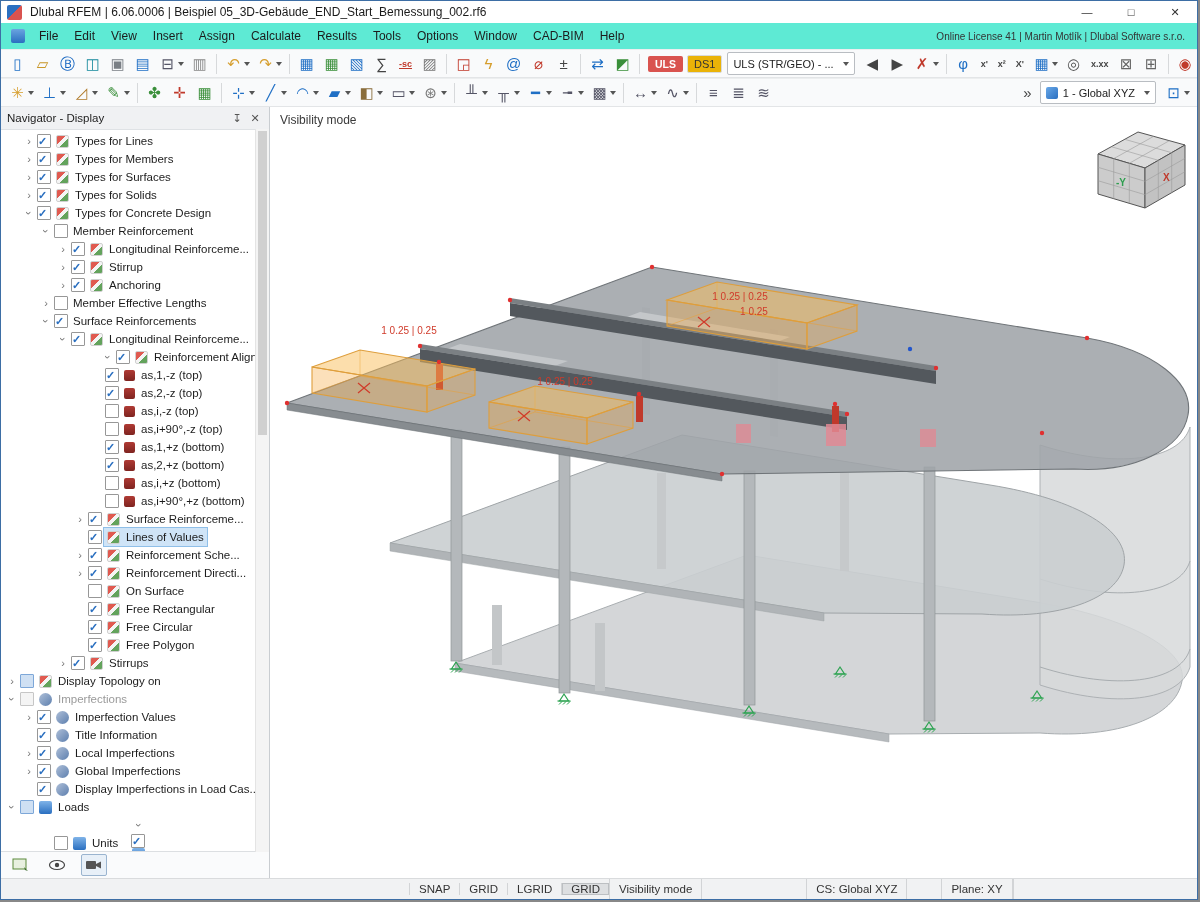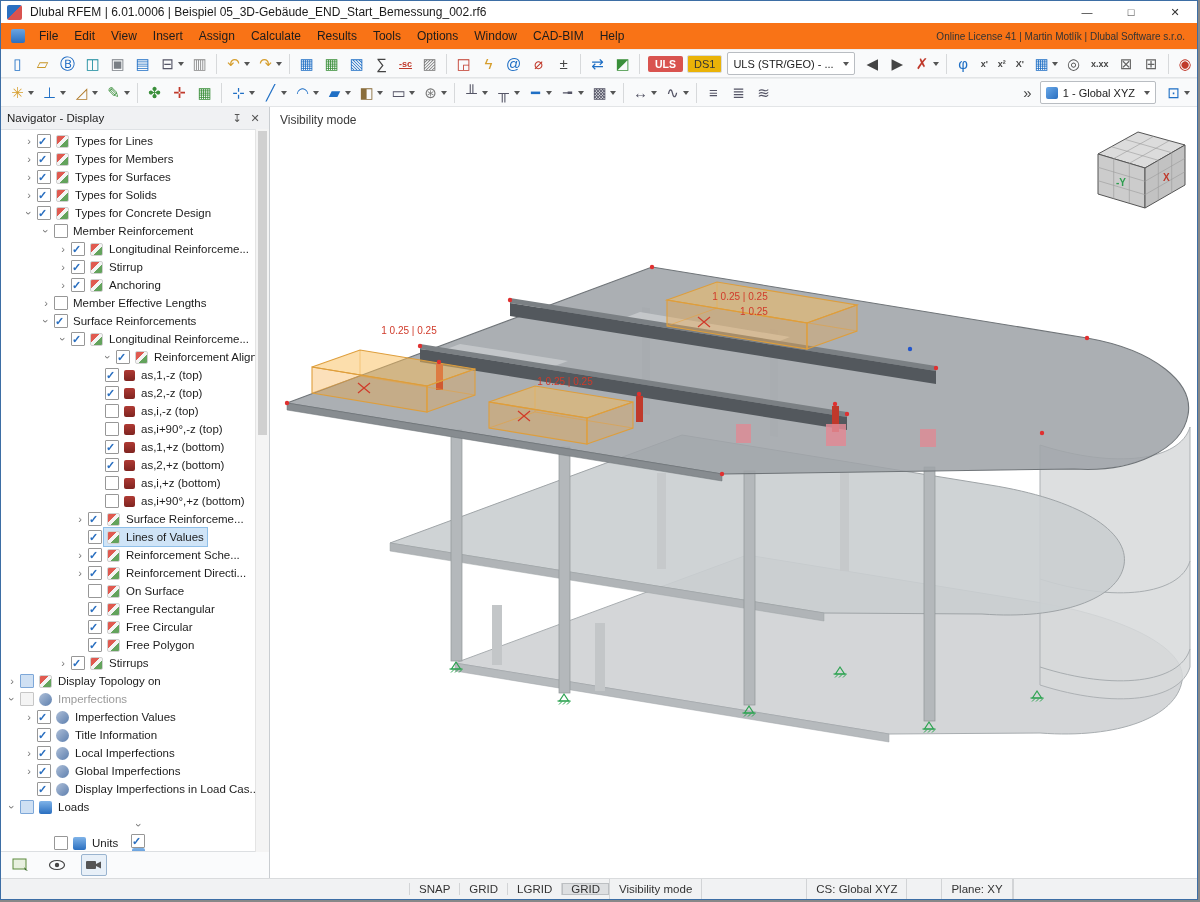--- a/index.html
+++ b/index.html
@@ -5,21 +5,21 @@
   html,body{margin:0;padding:0;background:#888;}
   body{width:1200px;height:902px;font-family:"Liberation Sans",sans-serif;font-size:12px;color:#222;overflow:hidden;}
   .window{position:relative;width:1198px;height:900px;background:#fff;border:1px solid #3d6ea5;box-sizing:border-box;display:flex;flex-direction:column;}
   
   .titlebar{height:22px;display:flex;align-items:center;padding-left:6px;background:#fff;flex:none;}
   .app-icon{width:15px;height:15px;border-radius:2px;background:linear-gradient(135deg,#2a6fc0 0 50%,#d9534f 50% 100%);margin-right:8px;flex:none;}
   .title{font-size:12px;color:#1a1a1a;white-space:nowrap;}
   .win-controls{margin-left:auto;display:flex;height:22px;}
   .wc{width:44px;text-align:center;line-height:22px;font-size:11px;color:#333;}
   
-  .menubar{height:26px;display:flex;align-items:center;background:#f97316;flex:none;padding-left:4px;}
+  .menubar{height:26px;display:flex;align-items:center;background:#5eead4;flex:none;padding-left:4px;}
   .menu-app-icon{width:14px;height:14px;margin:0 6px 0 6px;border-radius:2px;background:linear-gradient(180deg,#6aa4e0,#2a6fc0);flex:none;}
   .menu-item{padding:4px 8px;color:#1c1c1c;}
   .license{margin-left:auto;padding-right:12px;font-size:10px;color:#333;white-space:nowrap;}
   
   .toolbar{display:flex;align-items:center;height:27px;background:#f9fafb;border-top:1px solid #eceeef;border-bottom:1px solid #e3e5e7;padding:0 4px;white-space:nowrap;overflow:hidden;flex:none;}
   .tbrun{display:inline-flex;align-items:center;}
   .tbtn{display:inline-flex;align-items:center;height:24px;padding:0 2px;margin:0 1px;border-radius:3px;}
   .glyph{font-size:15px;line-height:22px;width:19px;text-align:center;}
   .glyph.small{font-size:9px;font-weight:bold;width:auto;padding:0 2px;letter-spacing:0;}
   .caret-css{width:0;height:0;border-left:3.5px solid transparent;border-right:3.5px solid transparent;border-top:4px solid #555;margin-left:1px;}
@@ -70,21 +70,21 @@
   .sb-cell.active{background:#dddfe1;box-shadow:inset 0 0 0 1px #bcbfc2;}
   .sb-rest{flex:1;border-left:1px solid #d2d4d6;}
 </style>
 </head>
 <body>
 
 <div class="window">
 
   <div class="titlebar">
     <span class="app-icon"></span>
-    <span class="title">Dlubal RFEM | 6.01.0006 | Beispiel 05_3D-Gebäude_END_Start_Bemessung_002.rf6</span>
+    <span class="title">Dlubal RFEM | 6.06.0006 | Beispiel 05_3D-Gebäude_END_Start_Bemessung_002.rf6</span>
     <div class="win-controls">
       <span class="wc">—</span>
       <span class="wc">□</span>
       <span class="wc">✕</span>
     </div>
   </div>
 
   <div class="menubar">
     <span class="menu-app-icon"></span>
     <span id="menu-items" class="tbrun">

